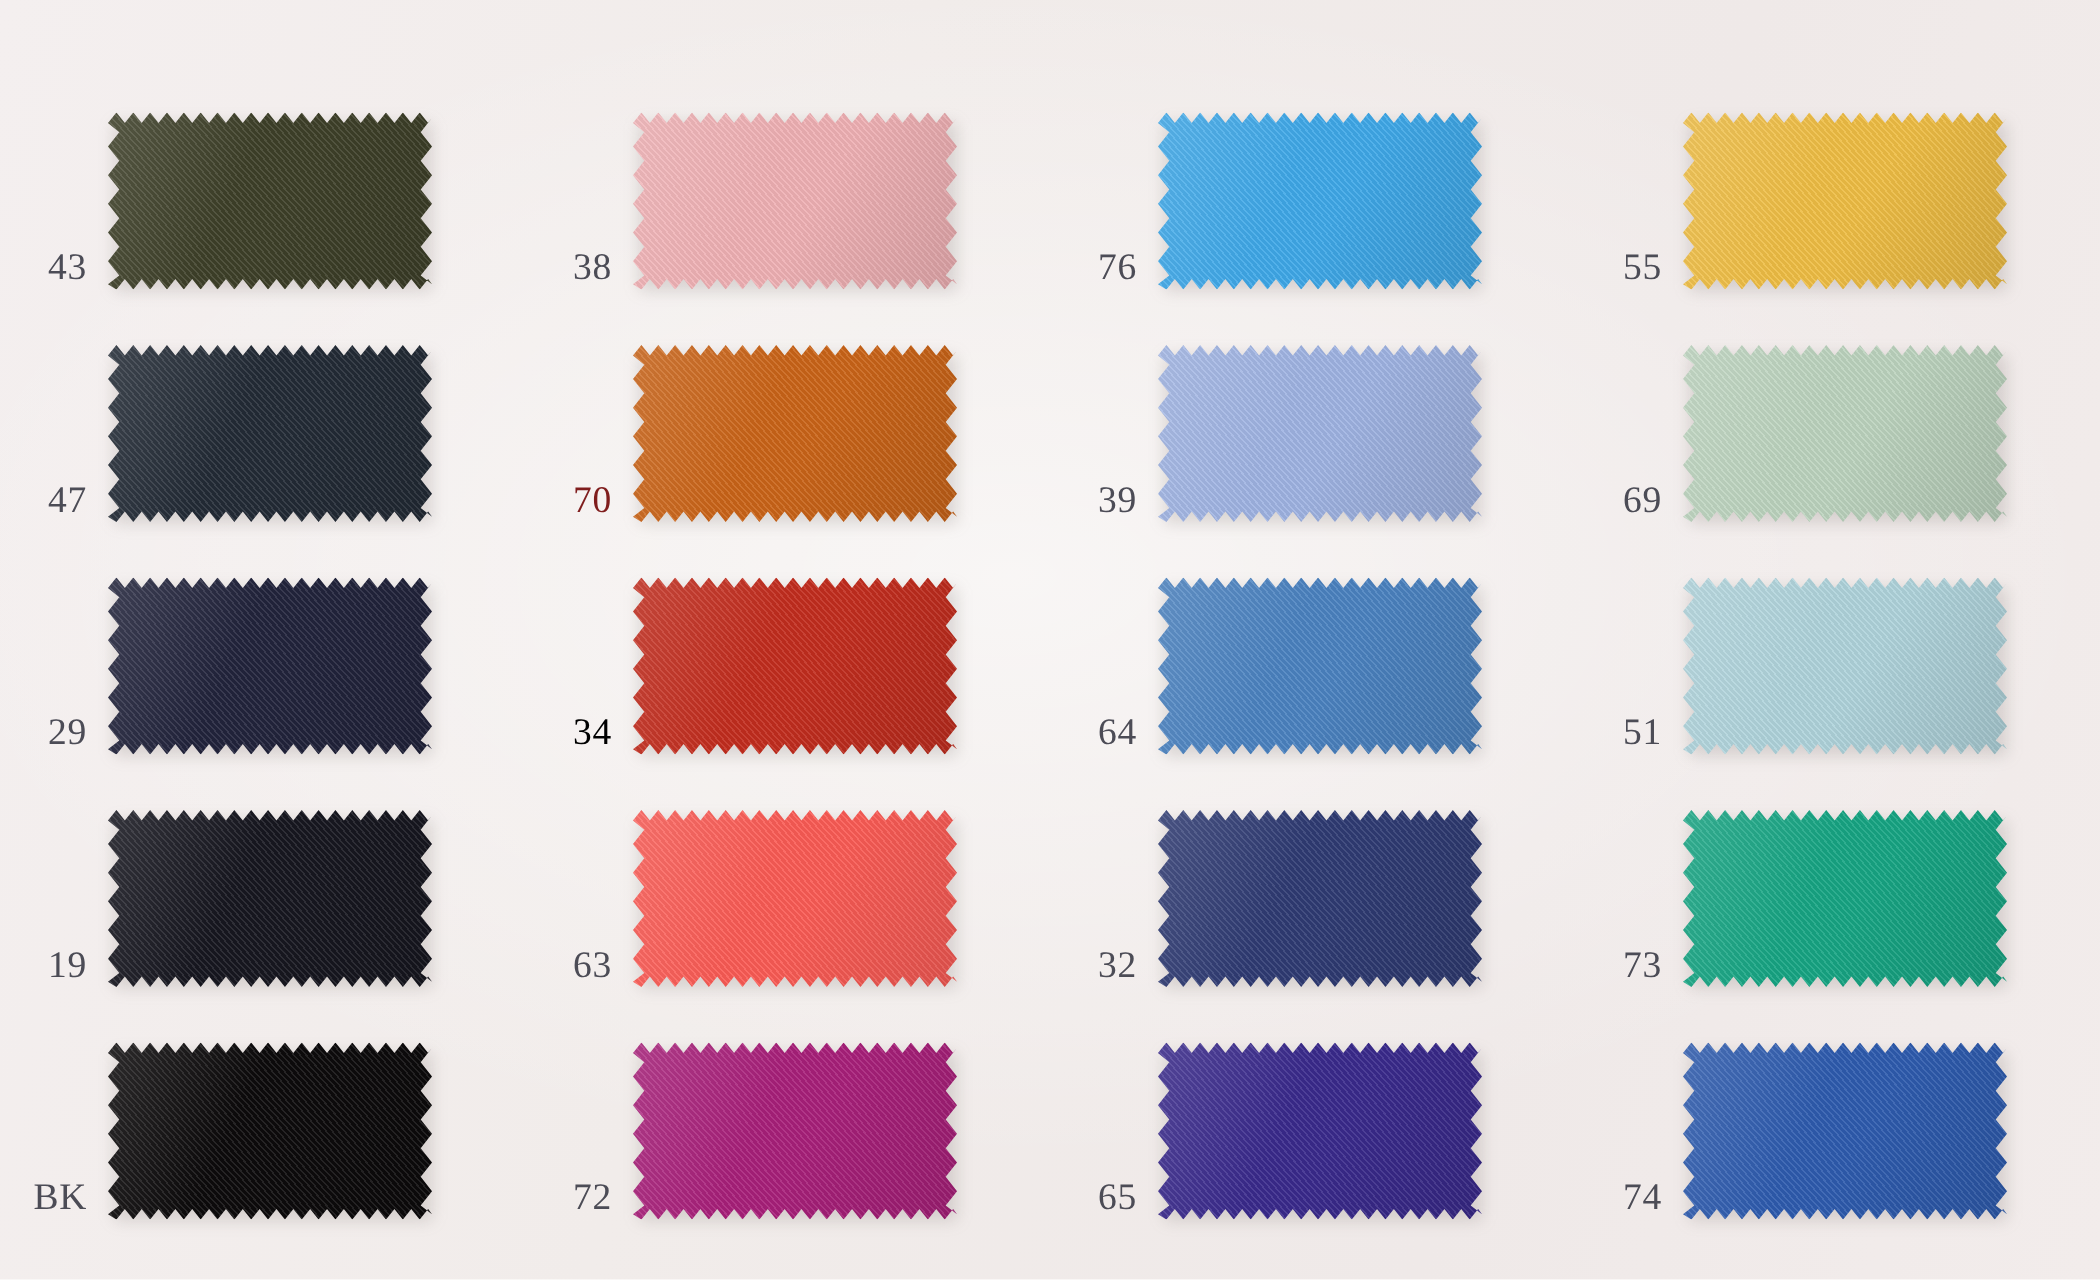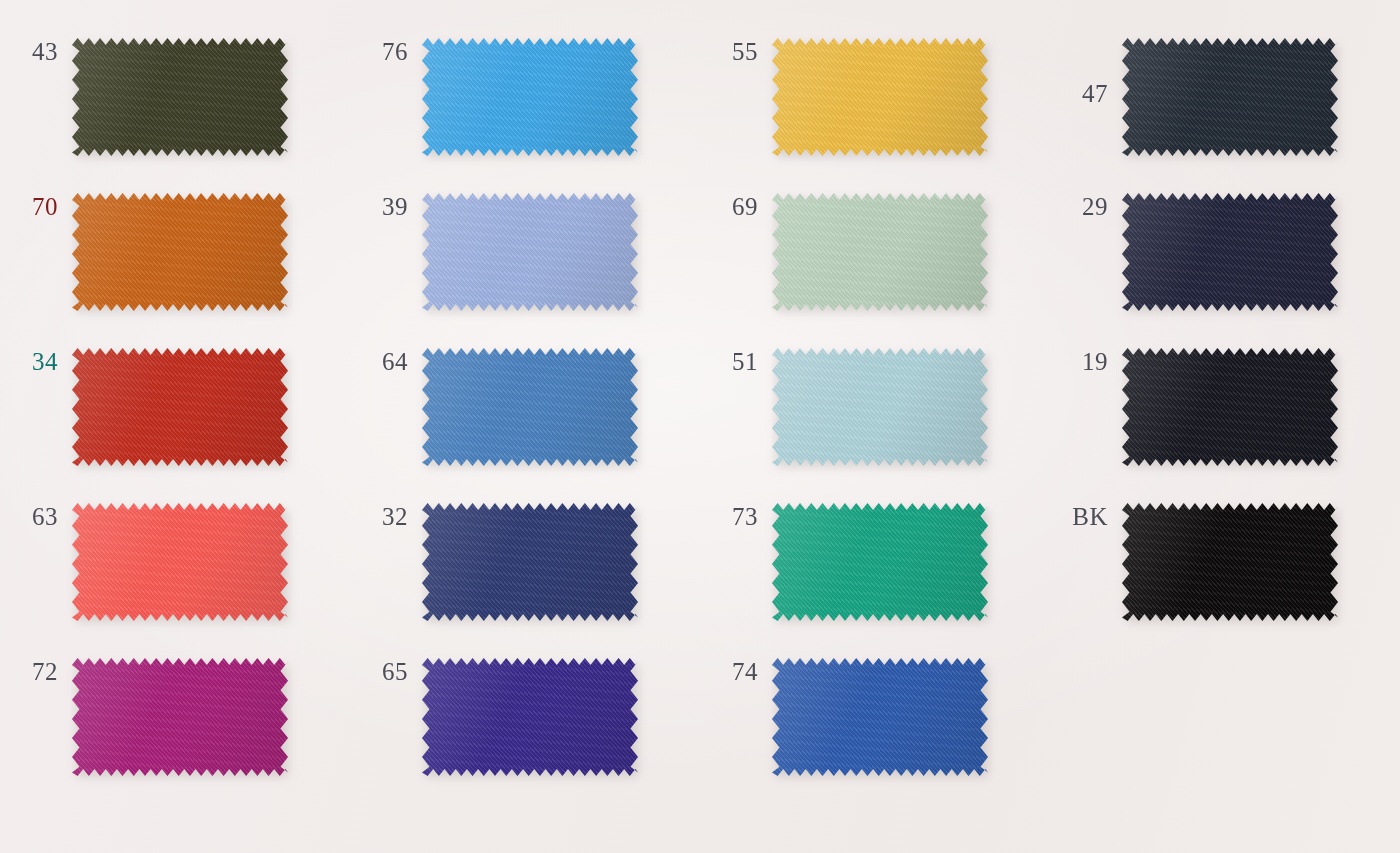--- a/index.html
+++ b/index.html
@@ -35,21 +35,21 @@
     height: 853px;
     display: grid;
     grid-template-columns: repeat(4, 350px);
     grid-template-rows: 38px repeat(5, 155px) 40px;
     align-items: center;
   }
 
   .swatch-cell {
     position: relative;
     display: flex;
-    align-items: flex-start;
+    align-items: flex-end;
     justify-content: flex-start;
     height: 155px;
   }
 
   .swatch-label {
     width: 72px;
     flex: 0 0 72px;
     text-align: right;
     padding-right: 14px;
     box-sizing: border-box;
@@ -173,20 +173,30 @@
       <div class="swatch-label" style="color: rgb(76, 76, 86);">43</div>
       <div class="swatch-chip-wrap">
         <div class="swatch-shadow"></div>
         <div class="swatch-chip" style="background-color: rgb(62, 64, 41);">
           <div class="swatch-weave"></div>
           <div class="swatch-sheen"></div>
         </div>
       </div>
     </div>
     <div class="swatch-cell">
+      <div class="swatch-label" style="color: rgb(76, 76, 86);">38</div>
+      <div class="swatch-chip-wrap">
+        <div class="swatch-shadow"></div>
+        <div class="swatch-chip" style="background-color: rgb(239, 176, 180);">
+          <div class="swatch-weave"></div>
+          <div class="swatch-sheen"></div>
+        </div>
+      </div>
+    </div>
+    <div class="swatch-cell">
       <div class="swatch-label" style="color: rgb(76, 76, 86);">76</div>
       <div class="swatch-chip-wrap">
         <div class="swatch-shadow"></div>
         <div class="swatch-chip" style="background-color: rgb(63, 168, 232);">
           <div class="swatch-weave"></div>
           <div class="swatch-sheen"></div>
         </div>
       </div>
     </div>
     <div class="swatch-cell">
@@ -245,21 +255,21 @@
       <div class="swatch-label" style="color: rgb(76, 76, 86);">29</div>
       <div class="swatch-chip-wrap">
         <div class="swatch-shadow"></div>
         <div class="swatch-chip" style="background-color: rgb(34, 36, 60);">
           <div class="swatch-weave"></div>
           <div class="swatch-sheen"></div>
         </div>
       </div>
     </div>
     <div class="swatch-cell">
-      <div class="swatch-label" style="color: #0f766e;">34</div>
+      <div class="swatch-label" style="color: #000000;">34</div>
       <div class="swatch-chip-wrap">
         <div class="swatch-shadow"></div>
         <div class="swatch-chip" style="background-color: rgb(194, 45, 30);">
           <div class="swatch-weave"></div>
           <div class="swatch-sheen"></div>
         </div>
       </div>
     </div>
     <div class="swatch-cell">
       <div class="swatch-label" style="color: rgb(76, 76, 86);">64</div>

